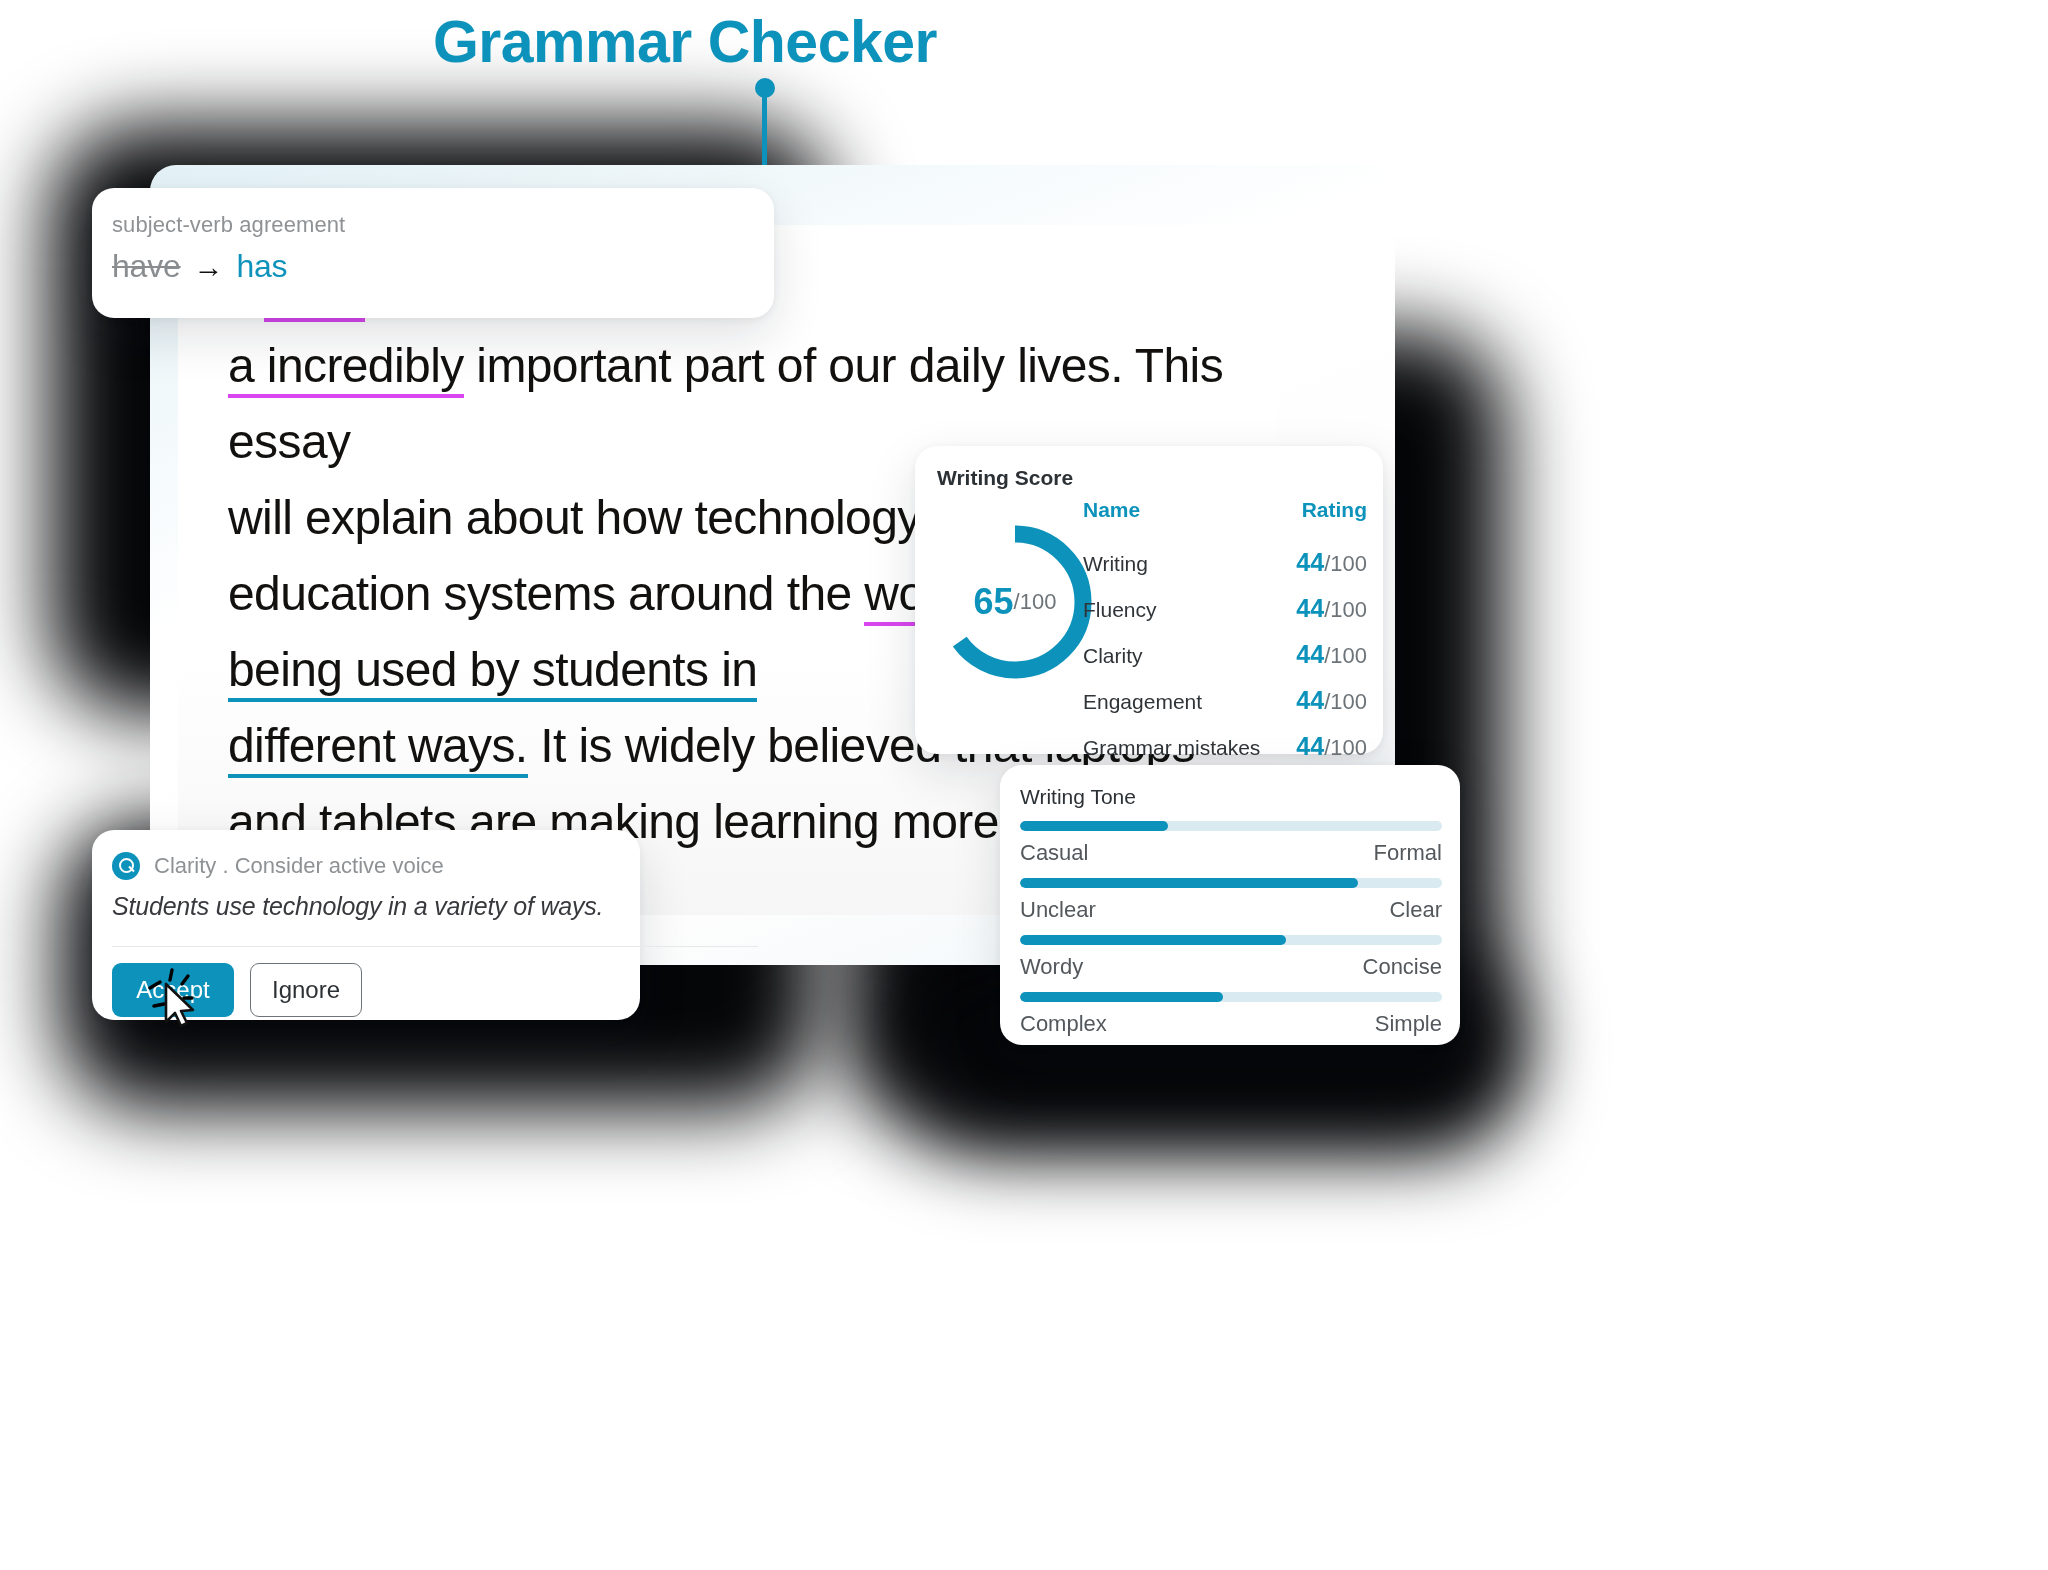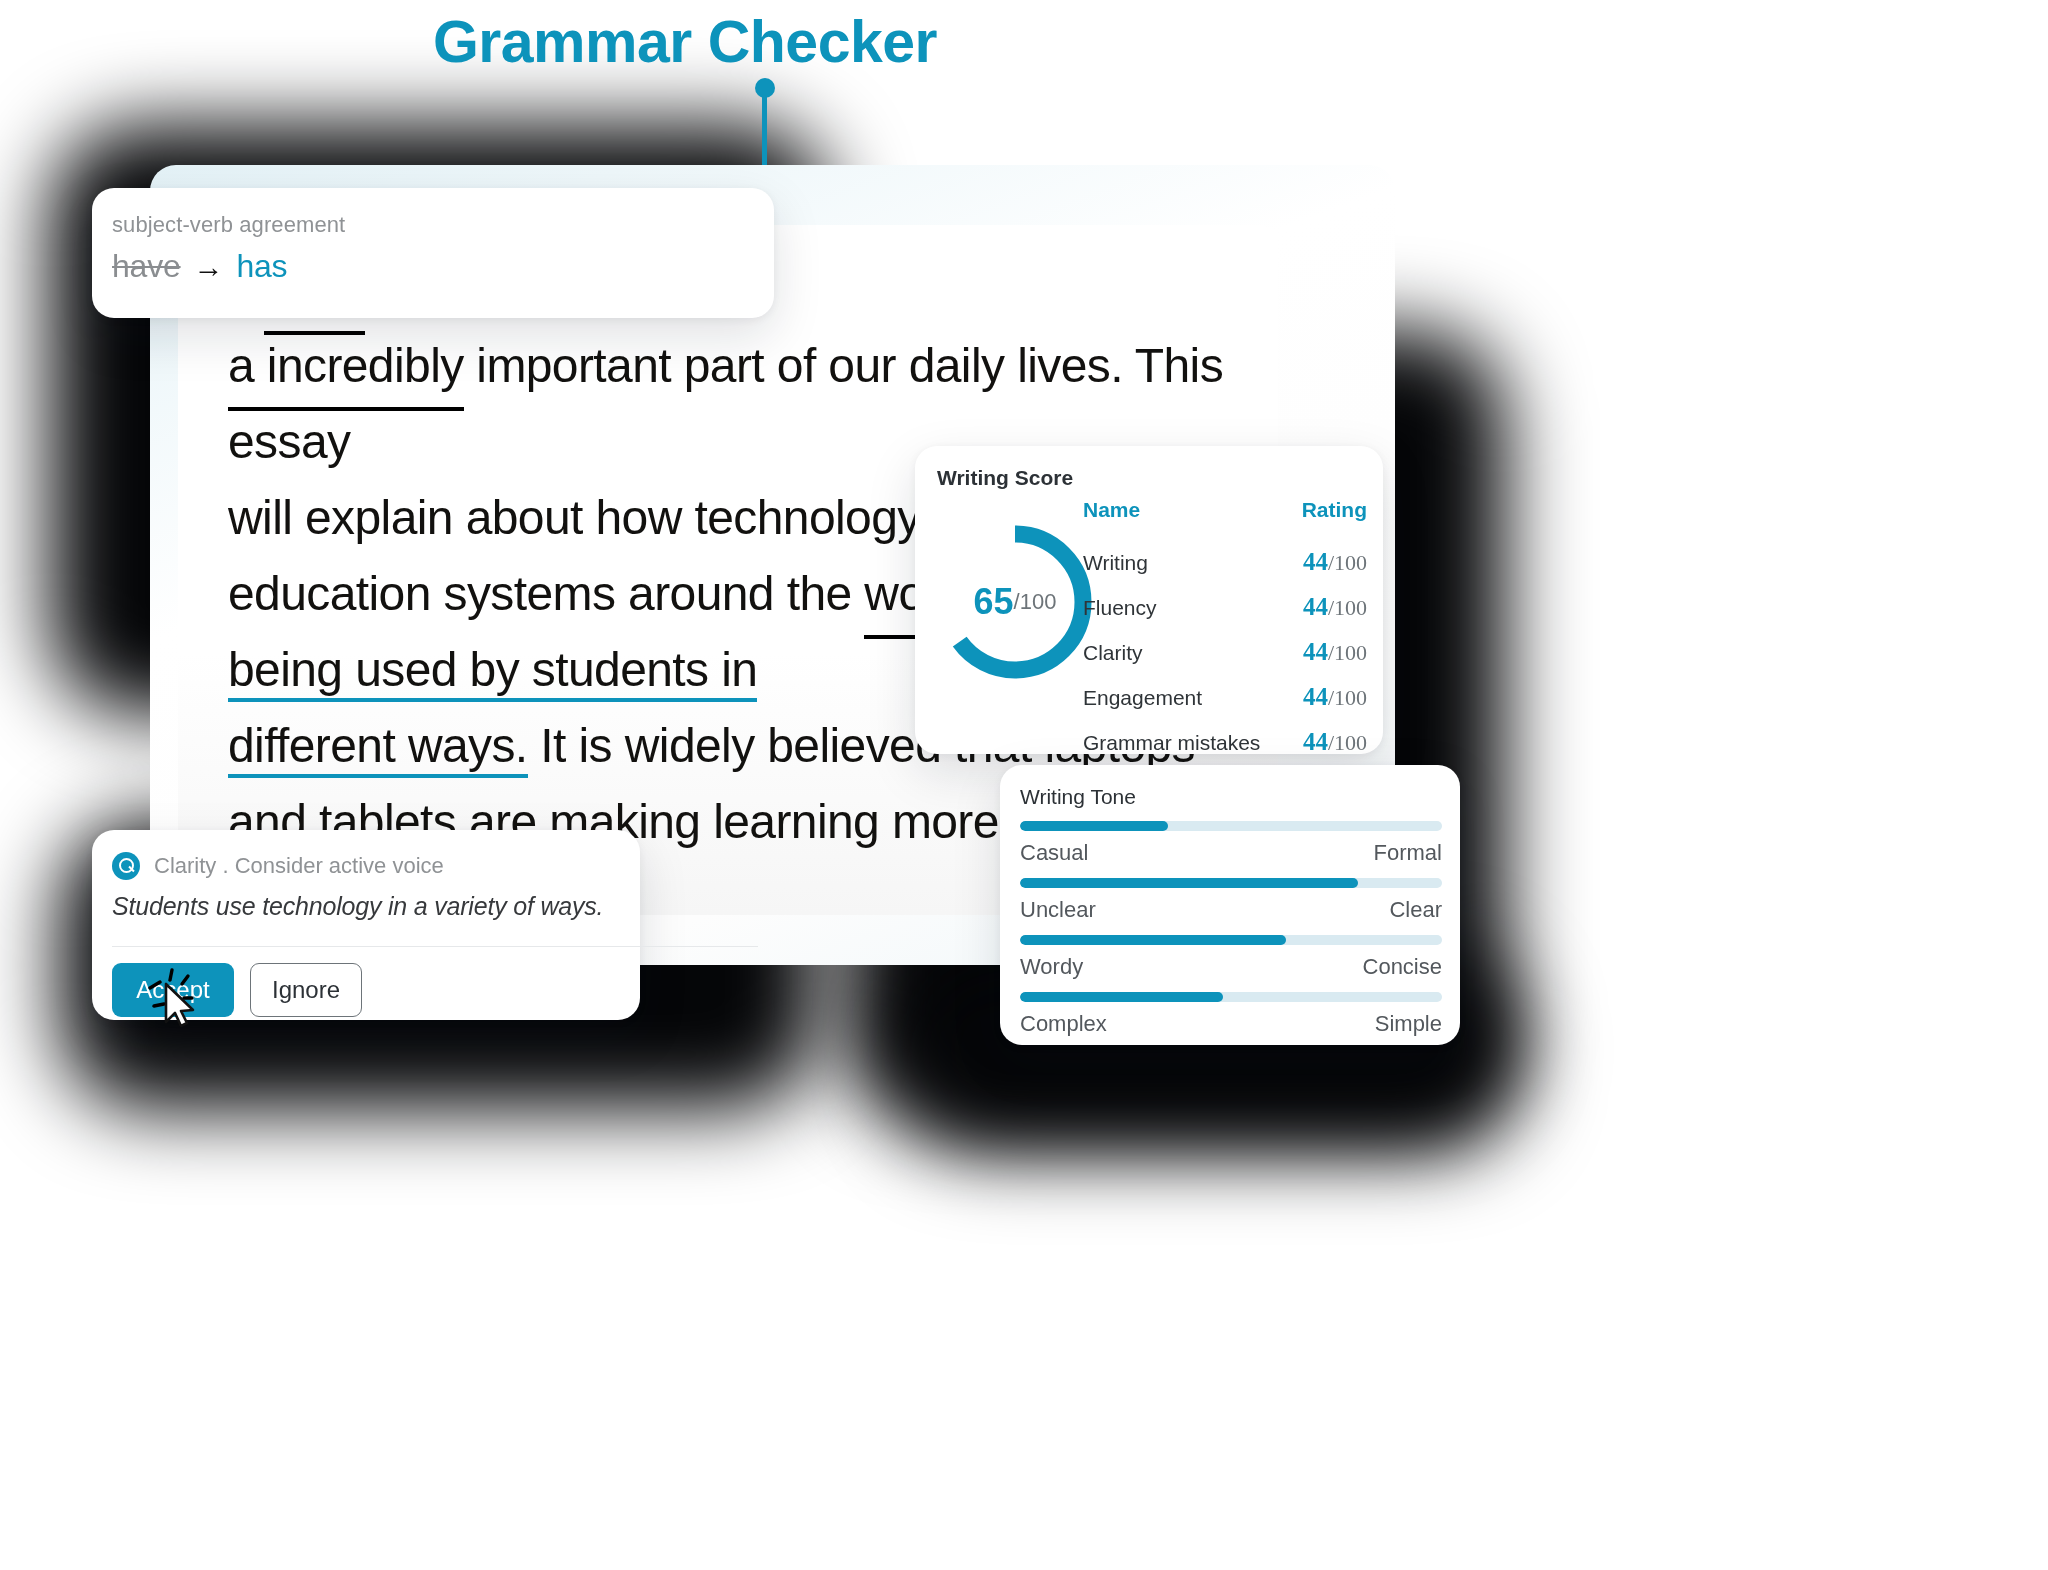--- a/index.html
+++ b/index.html
@@ -52,21 +52,21 @@
     border-radius: 18px;
     background: linear-gradient(180deg,#ffffff 0%,#ffffff 62%,#f6f6f6 100%);
   }
   #essay {
     position: absolute; left: 228px; top: 252px;
     width: 1100px;
     font-size: 48px; line-height: 76px;
     color: #12110f; letter-spacing: -0.6px;
     white-space: pre-wrap;
   }
-  .err-red   { border-bottom: 4px solid #000000; padding-bottom: 15px; }
+  .err-red   { border-bottom: 4px solid #d946ef; padding-bottom: 2px; }
   .err-blue  { border-bottom: 4px solid #0d93bb; padding-bottom: 2px; }
 
   
   .card {
     position: absolute;
     background: #ffffff;
     border-radius: 22px;
     box-shadow: 0 18px 50px rgba(12,24,38,0.13), 0 2px 8px rgba(12,24,38,0.06);
   }
 
@@ -108,21 +108,21 @@
   #score-head {
     display: flex; justify-content: space-between;
     font-size: 21px; font-weight: 700; color: #0d93bb;
     padding-bottom: 18px;
   }
   .score-row {
     display: flex; justify-content: space-between; align-items: baseline;
     padding: 8px 0 9px 0;
   }
   .score-name { font-size: 21px; color: #2f3438; }
-  .score-rating { font-size: 22px; color: #6d7479; font-family: Liberation Serif, serif; }
+  .score-rating { font-size: 22px; color: #6d7479; }
   .score-rating b { font-size: 25px; font-weight: 700; color: #0d93bb; }
 
   
   #tone-card { left: 1000px; top: 765px; width: 460px; height: 280px; }
   #tone-title {
     position: absolute; left: 20px; top: 20px;
     font-size: 21px; font-weight: 500; color: #2c3136;
   }
   #tone-list { position: absolute; left: 20px; top: 56px; width: 422px; }
   .tone-item { margin-bottom: 12px; }

